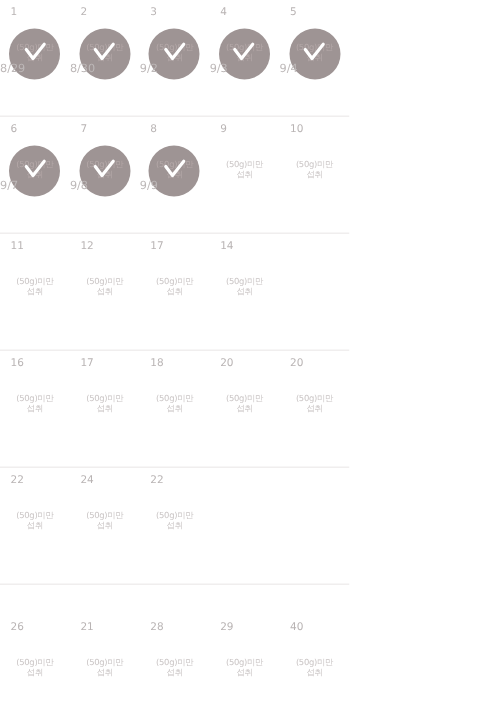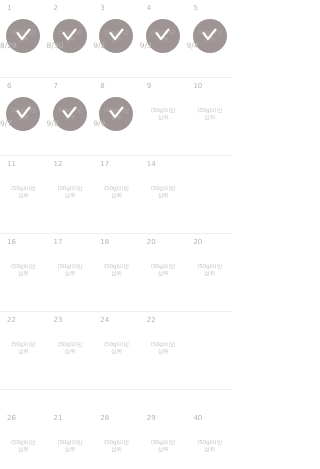--- a/index.html
+++ b/index.html
@@ -307,27 +307,20 @@
     </div>
     <div class="week-row">
       <div class="day-cell">
         <div class="day-number">22</div>
         <div class="goal-wrap">
           <div class="goal-text">(50g)미만
 섭취</div>
         </div>
       </div>
       <div class="day-cell">
-        <div class="day-number">23</div>
-        <div class="goal-wrap">
-          <div class="goal-text">(50g)미만
-섭취</div>
-        </div>
-      </div>
-      <div class="day-cell">
         <div class="day-number">24</div>
         <div class="goal-wrap">
           <div class="goal-text">(50g)미만
 섭취</div>
         </div>
       </div>
       <div class="day-cell">
         <div class="day-number">22</div>
         <div class="goal-wrap">
           <div class="goal-text">(50g)미만

